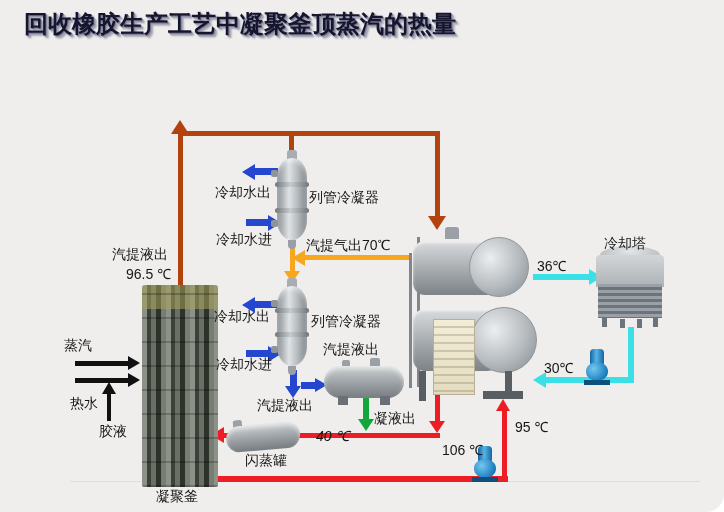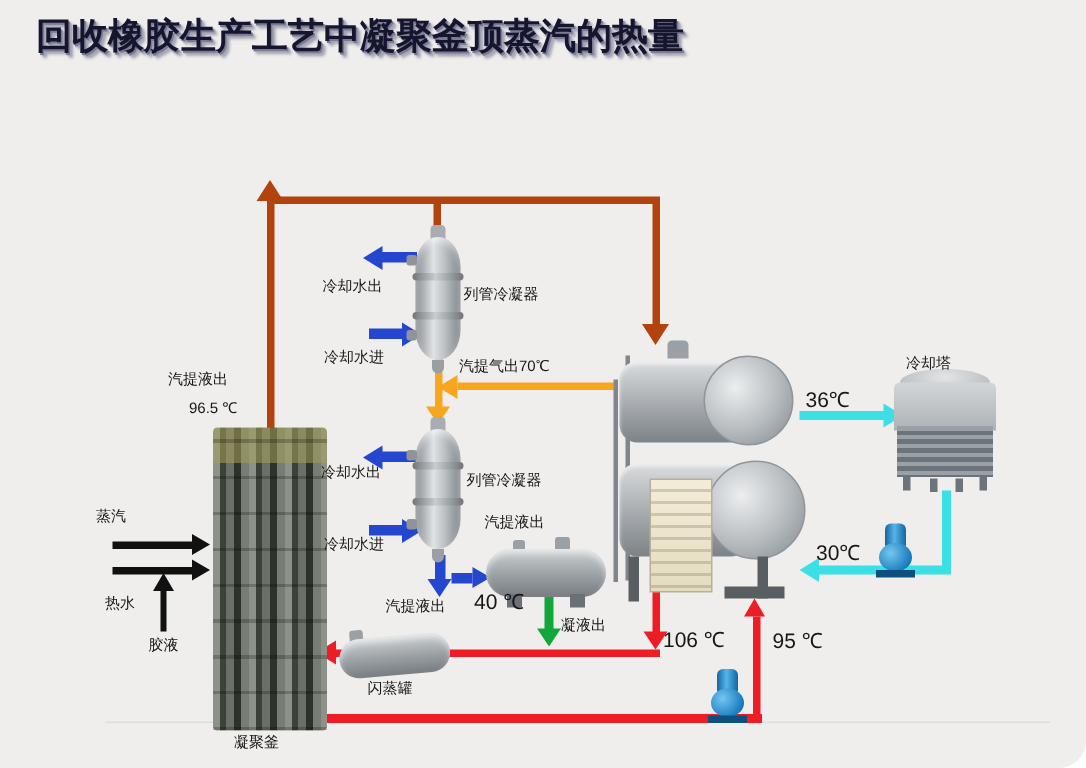--- a/index.html
+++ b/index.html
@@ -11,21 +11,21 @@
   .title{
     position:absolute;left:24px;top:8px;width:690px;
     font-size:24px;font-weight:bold;letter-spacing:0px;color:#15152e;
     text-shadow:1px 1px 0 #7b7b95,2px 2px 1px #a2a2b5,3px 3px 2px rgba(130,130,150,.7);
     white-space:nowrap;
   }
   .intro{
     position:absolute;left:30px;top:64px;width:668px;
     font-size:15px;line-height:23px;color:#1c1c1c;text-indent:2em;letter-spacing:.3px;
   }
-  .lbl{position:absolute;font-size:10px;color:#161616;white-space:nowrap;z-index:6;}
+  .lbl{position:absolute;font-size:14px;color:#161616;white-space:nowrap;z-index:6;}
   .lbl.t14{font-size:14px;}
   .pipe{position:absolute;background:currentColor;z-index:2;}
   .ah{position:absolute;width:0;height:0;z-index:2;}
   .ah.up{border-left:9px solid transparent;border-right:9px solid transparent;border-bottom:14px solid currentColor;}
   .ah.down{border-left:9px solid transparent;border-right:9px solid transparent;border-top:14px solid currentColor;}
   .ah.left{border-top:8px solid transparent;border-bottom:8px solid transparent;border-right:13px solid currentColor;}
   .ah.right{border-top:8px solid transparent;border-bottom:8px solid transparent;border-left:13px solid currentColor;}
   .ah.sm.up{border-left:7px solid transparent;border-right:7px solid transparent;border-bottom:12px solid currentColor;}
   .ah.sm.down{border-left:8px solid transparent;border-right:8px solid transparent;border-top:12px solid currentColor;}
   .ah.sm.right{border-top:7px solid transparent;border-bottom:7px solid transparent;border-left:12px solid currentColor;}
@@ -202,27 +202,27 @@
   <div class="lbl" style="left:126px;top:264px;">96.5 ℃</div>
   <div class="lbl" style="left:215px;top:184px;">冷却水出</div>
   <div class="lbl" style="left:309px;top:189px;">列管冷凝器</div>
   <div class="lbl" style="left:216px;top:231px;">冷却水进</div>
   <div class="lbl" style="left:306px;top:237px;">汽提气出70℃</div>
   <div class="lbl" style="left:214px;top:308px;">冷却水出</div>
   <div class="lbl" style="left:311px;top:313px;">列管冷凝器</div>
   <div class="lbl" style="left:216px;top:356px;">冷却水进</div>
   <div class="lbl" style="left:323px;top:341px;">汽提液出</div>
   <div class="lbl" style="left:257px;top:397px;">汽提液出</div>
-  <div class="lbl t14" style="left:316px;top:391px;">40 ℃</div>
+  <div class="lbl t14" style="left:316px;top:426px;font-style:italic;">40 ℃</div>
   <div class="lbl" style="left:374px;top:410px;">凝液出</div>
   <div class="lbl" style="left:245px;top:452px;">闪蒸罐</div>
   <div class="lbl" style="left:156px;top:488px;">凝聚釜</div>
   <div class="lbl" style="left:604px;top:235px;">冷却塔</div>
   <div class="lbl t14" style="left:537px;top:256px;">36℃</div>
   <div class="lbl t14" style="left:544px;top:358px;">30℃</div>
-  <div class="lbl t14" style="left:442px;top:416px;">106 ℃</div>
+  <div class="lbl t14" style="left:442px;top:440px;">106 ℃</div>
   <div class="lbl t14" style="left:515px;top:417px;">95 ℃</div>
   <div class="lbl" style="left:64px;top:337px;">蒸汽</div>
   <div class="lbl" style="left:70px;top:395px;">热水</div>
   <div class="lbl" style="left:99px;top:423px;">胶液</div>
 
   <div class="hairline"></div>
 </div>
 
 </body></html>

